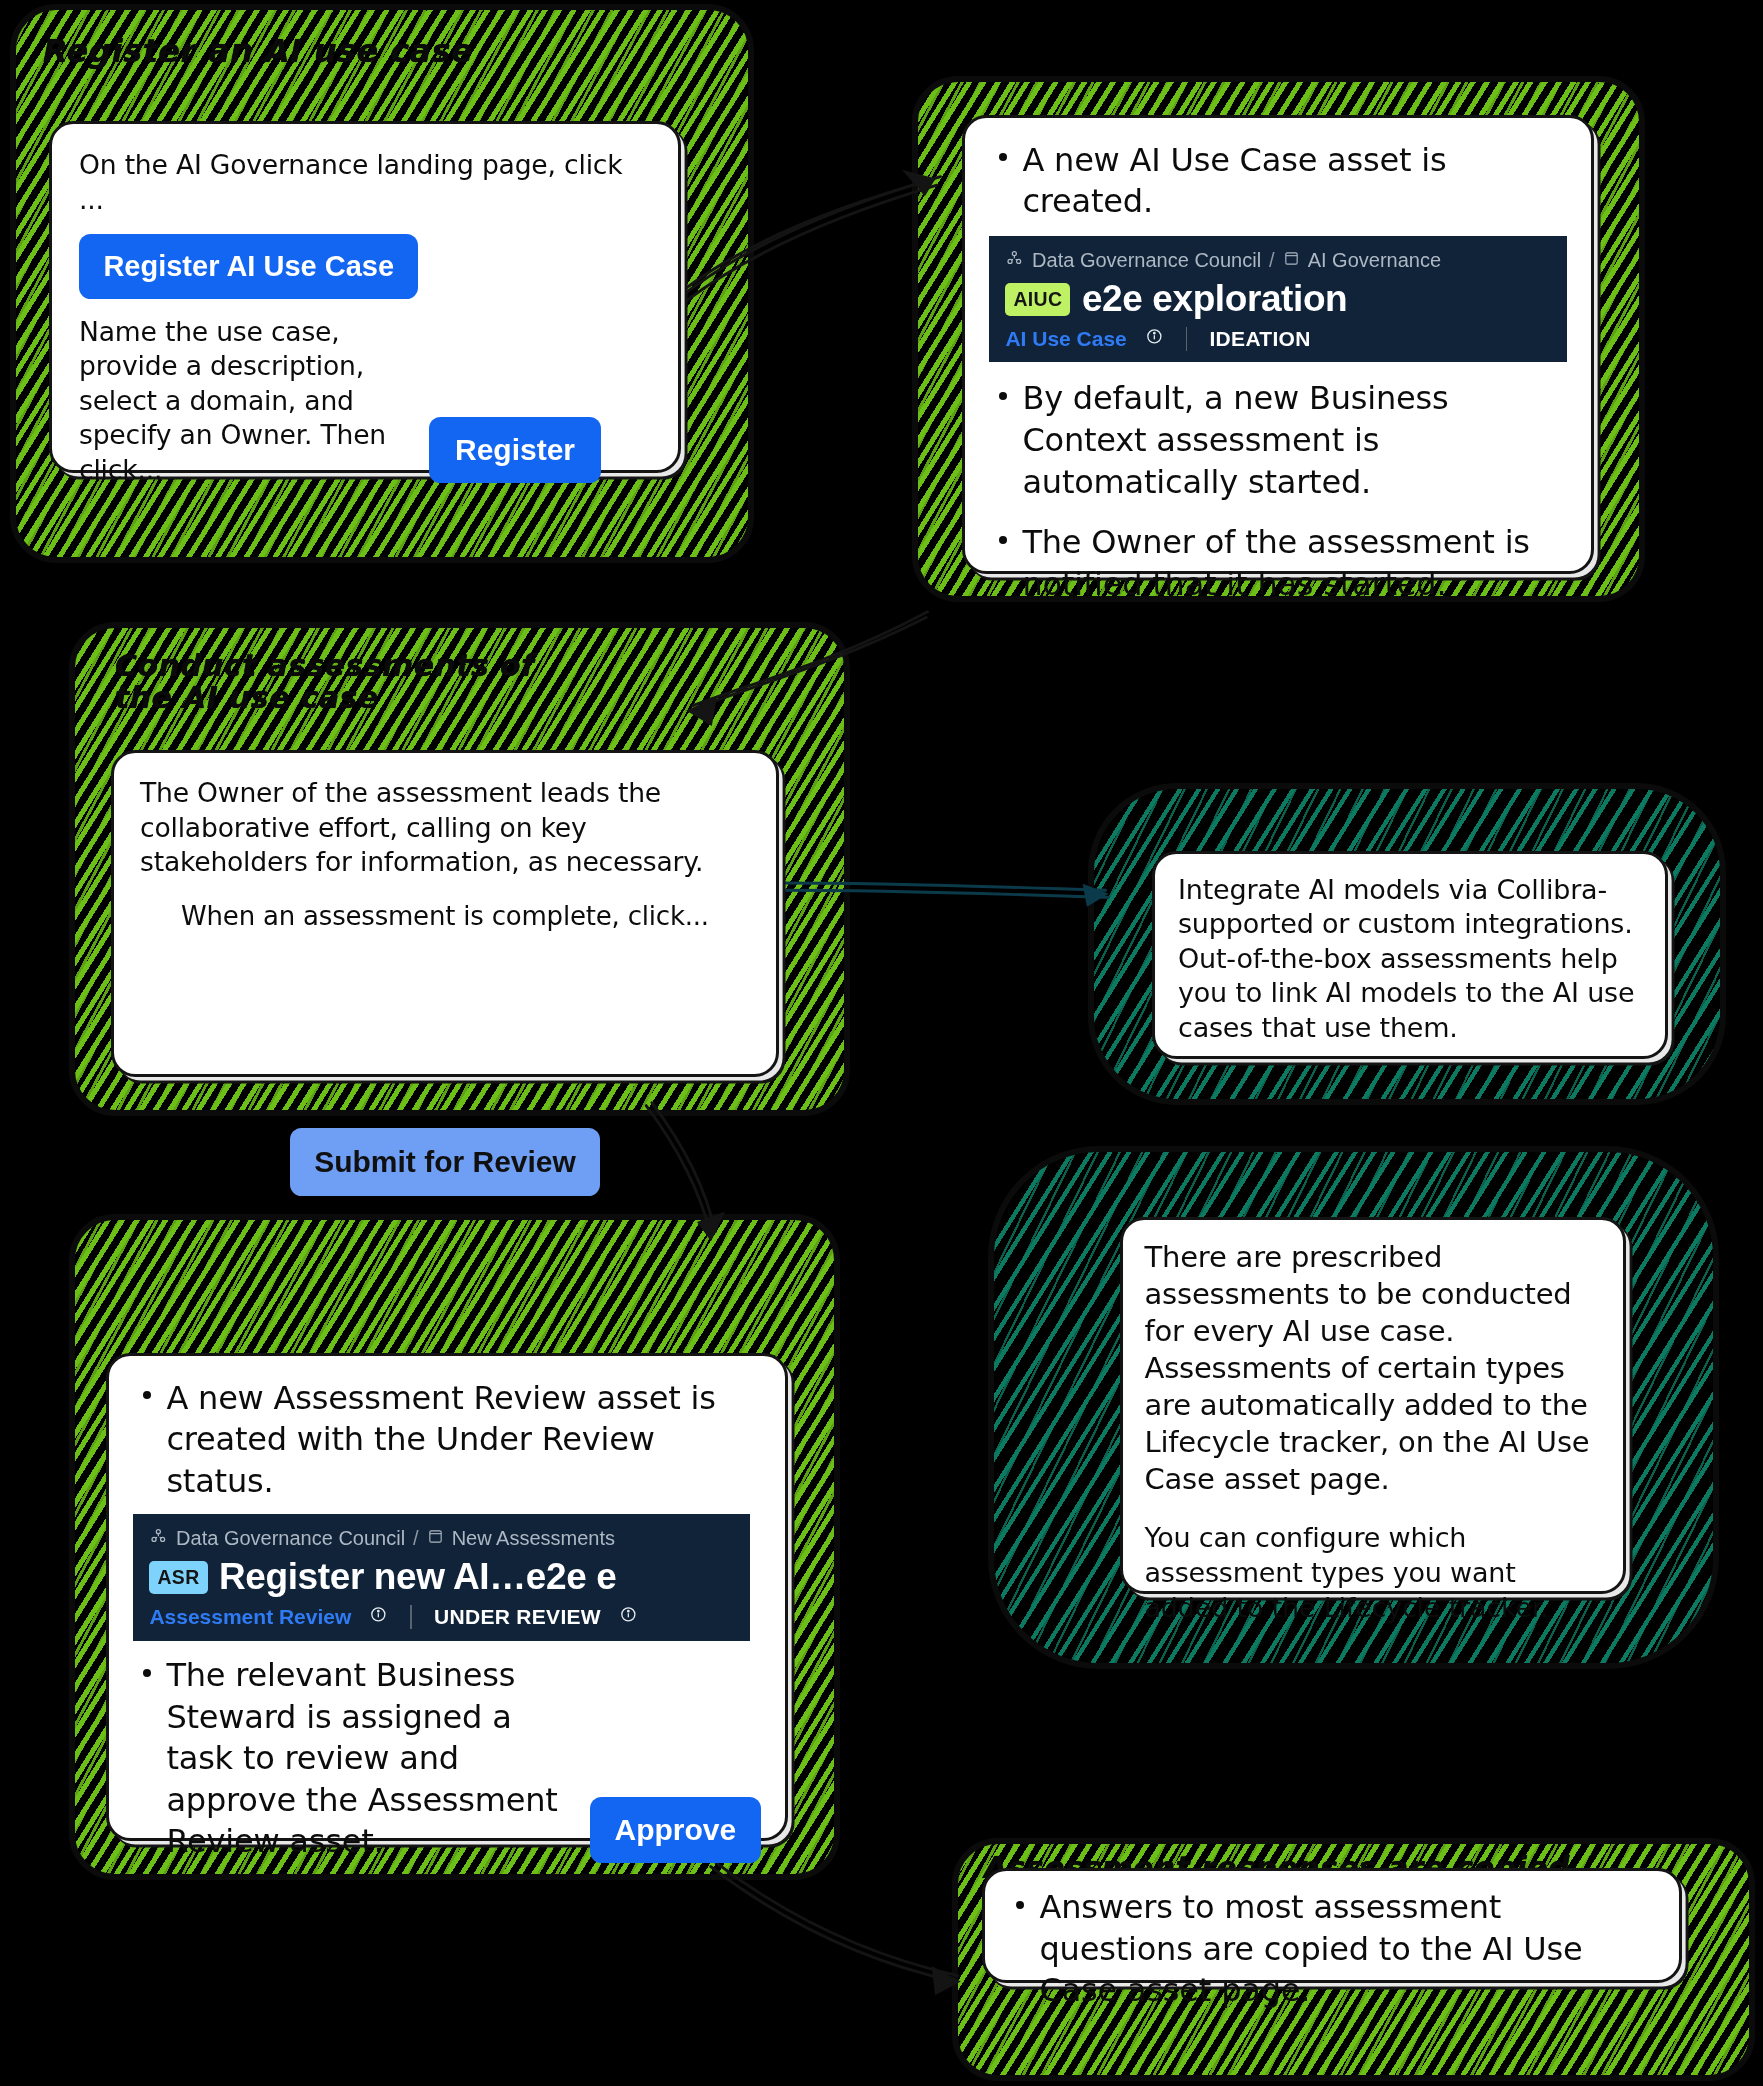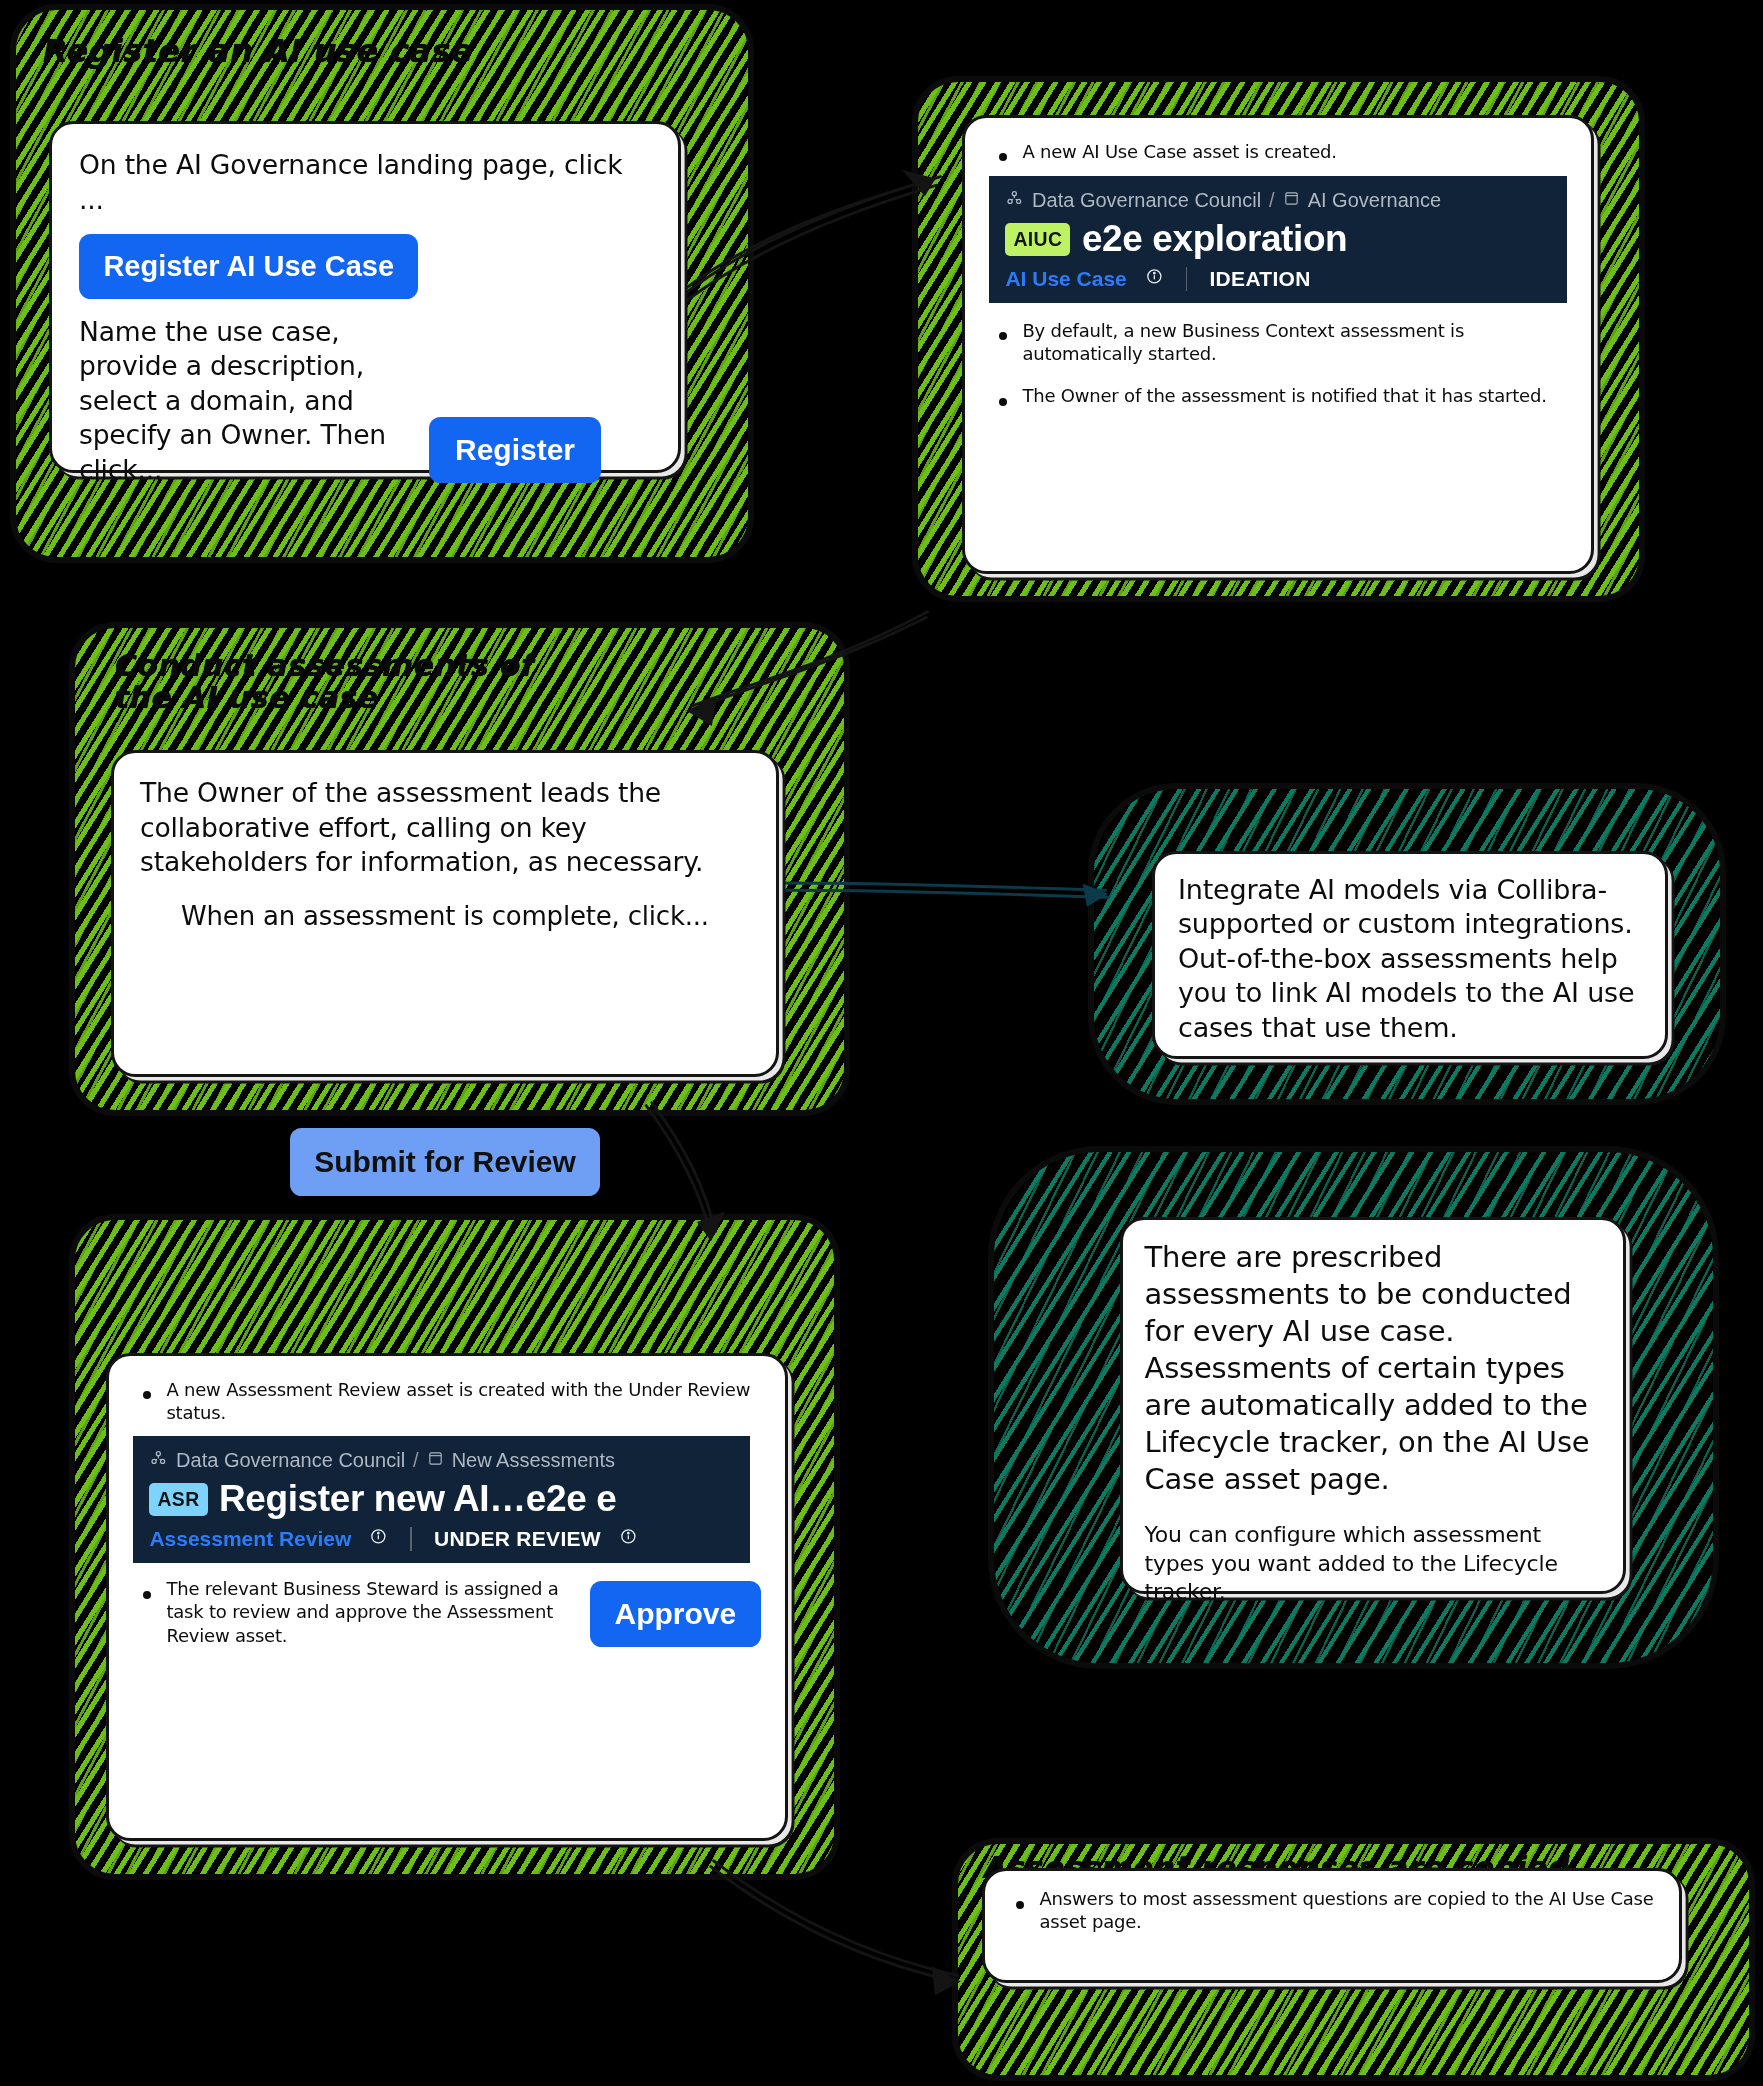--- a/index.html
+++ b/index.html
@@ -121,21 +121,21 @@
     letter-spacing: -0.2px;
   }
 
   ul.bullets { list-style: none; }
   ul.bullets li {
     position: relative;
     padding-left: 33px;
     margin-bottom: 18.7px;
     font-family: "DejaVu Sans", sans-serif;
     color: #0c0c0c;
-    font-size: 18px;
+    font-size: 32px;
     line-height: 1.30;
     letter-spacing: -0.2px;
   }
   ul.bullets li:last-child { margin-bottom: 0; }
   ul.bullets li::before {
     content: "";
     position: absolute;
     left: 9.3px;
     top: 13.6px;
     width: 8px;
@@ -437,21 +437,21 @@
   </div>
 
   <div class="panel teal" style="left:991px; top:1149px; width:725px; height:517px; border-radius:108px;">
     <div class="hatch" style="border-radius:108px;"></div>
     <div class="ring" style="border-radius:111px;"></div>
   </div>
 
   <div class="card" style="left:1120px; top:1217px; width:506px; height:377px;">
     <div class="inner" style="padding:18.7px 21.5px;">
       <div class="txt" style="font-size:29px; line-height:1.28; margin-bottom:23px;">There are prescribed assessments to be conducted for every AI use case. Assessments of certain types are automatically added to the Lifecycle tracker, on the AI Use Case asset page.</div>
-      <div class="txt" style="font-size:22px; line-height:1.28;">You can configure which assessment types you want added to the Lifecycle tracker.</div>
+      <div class="txt" style="font-size:27px; line-height:1.28;">You can configure which assessment types you want added to the Lifecycle tracker.</div>
     </div>
   </div>
 
   <div class="panel green" style="left:955px; top:1841px; width:797px; height:237px;">
     <div class="hatch"></div>
     <div class="ring"></div>
   </div>
   <div class="panel-title" style="left:984px; top:1852px; width:610px; font-size:30px;">Assessment responses are copied</div>
 
   <div class="card" style="left:982px; top:1868px; width:700px; height:115px;">

